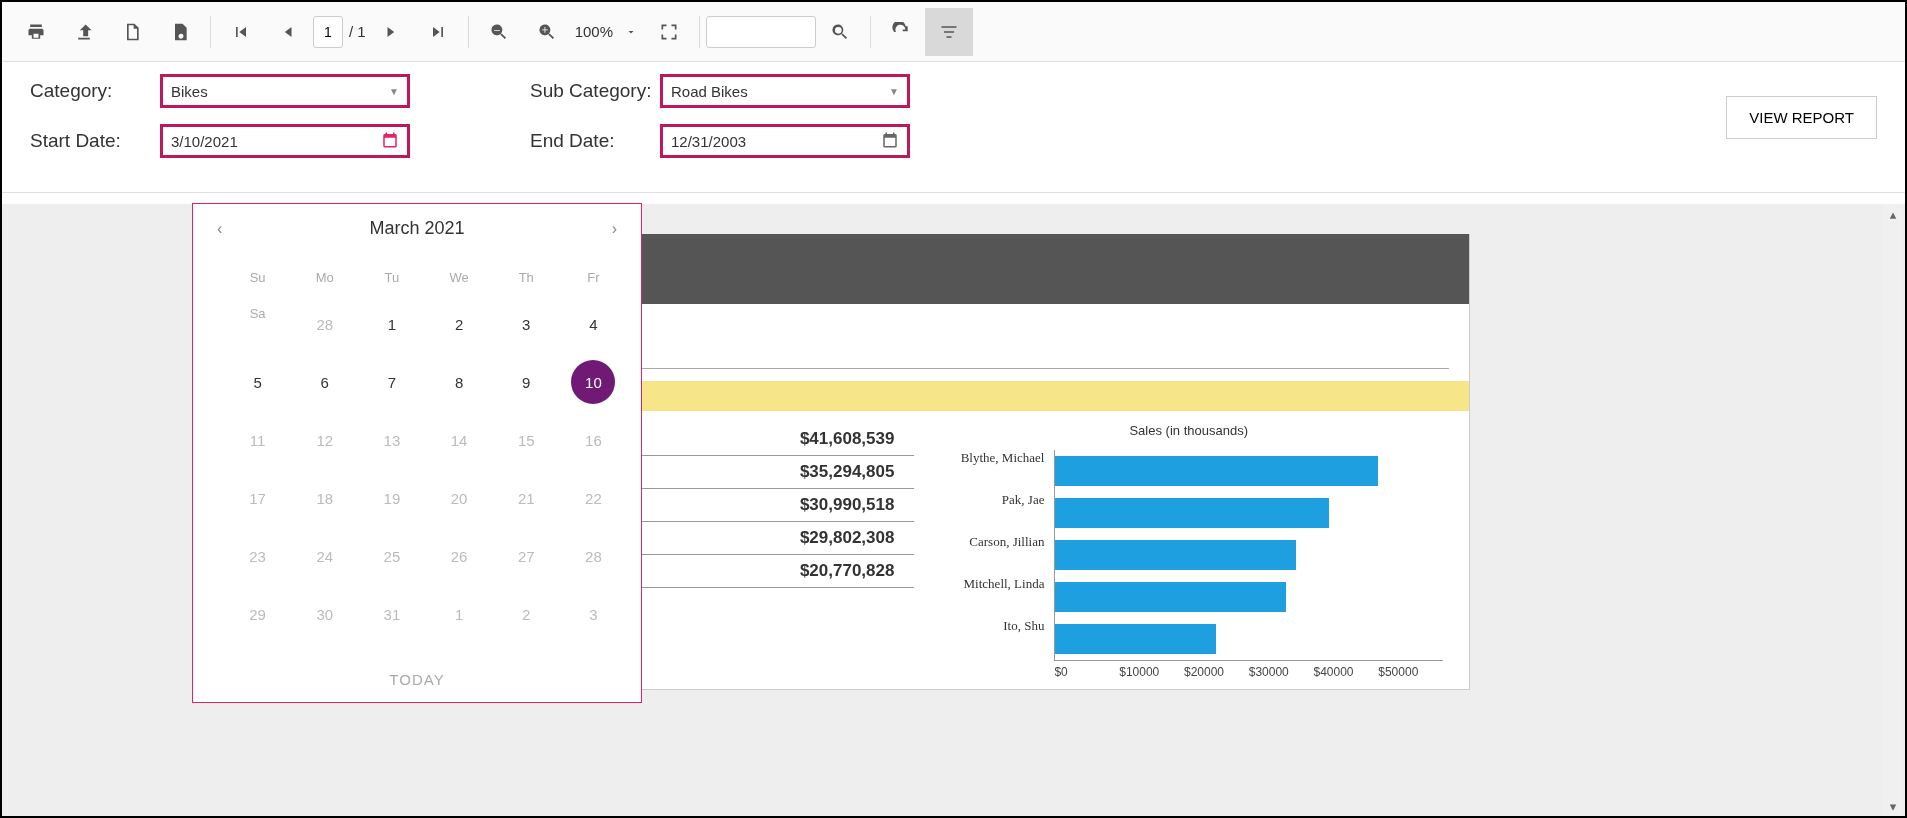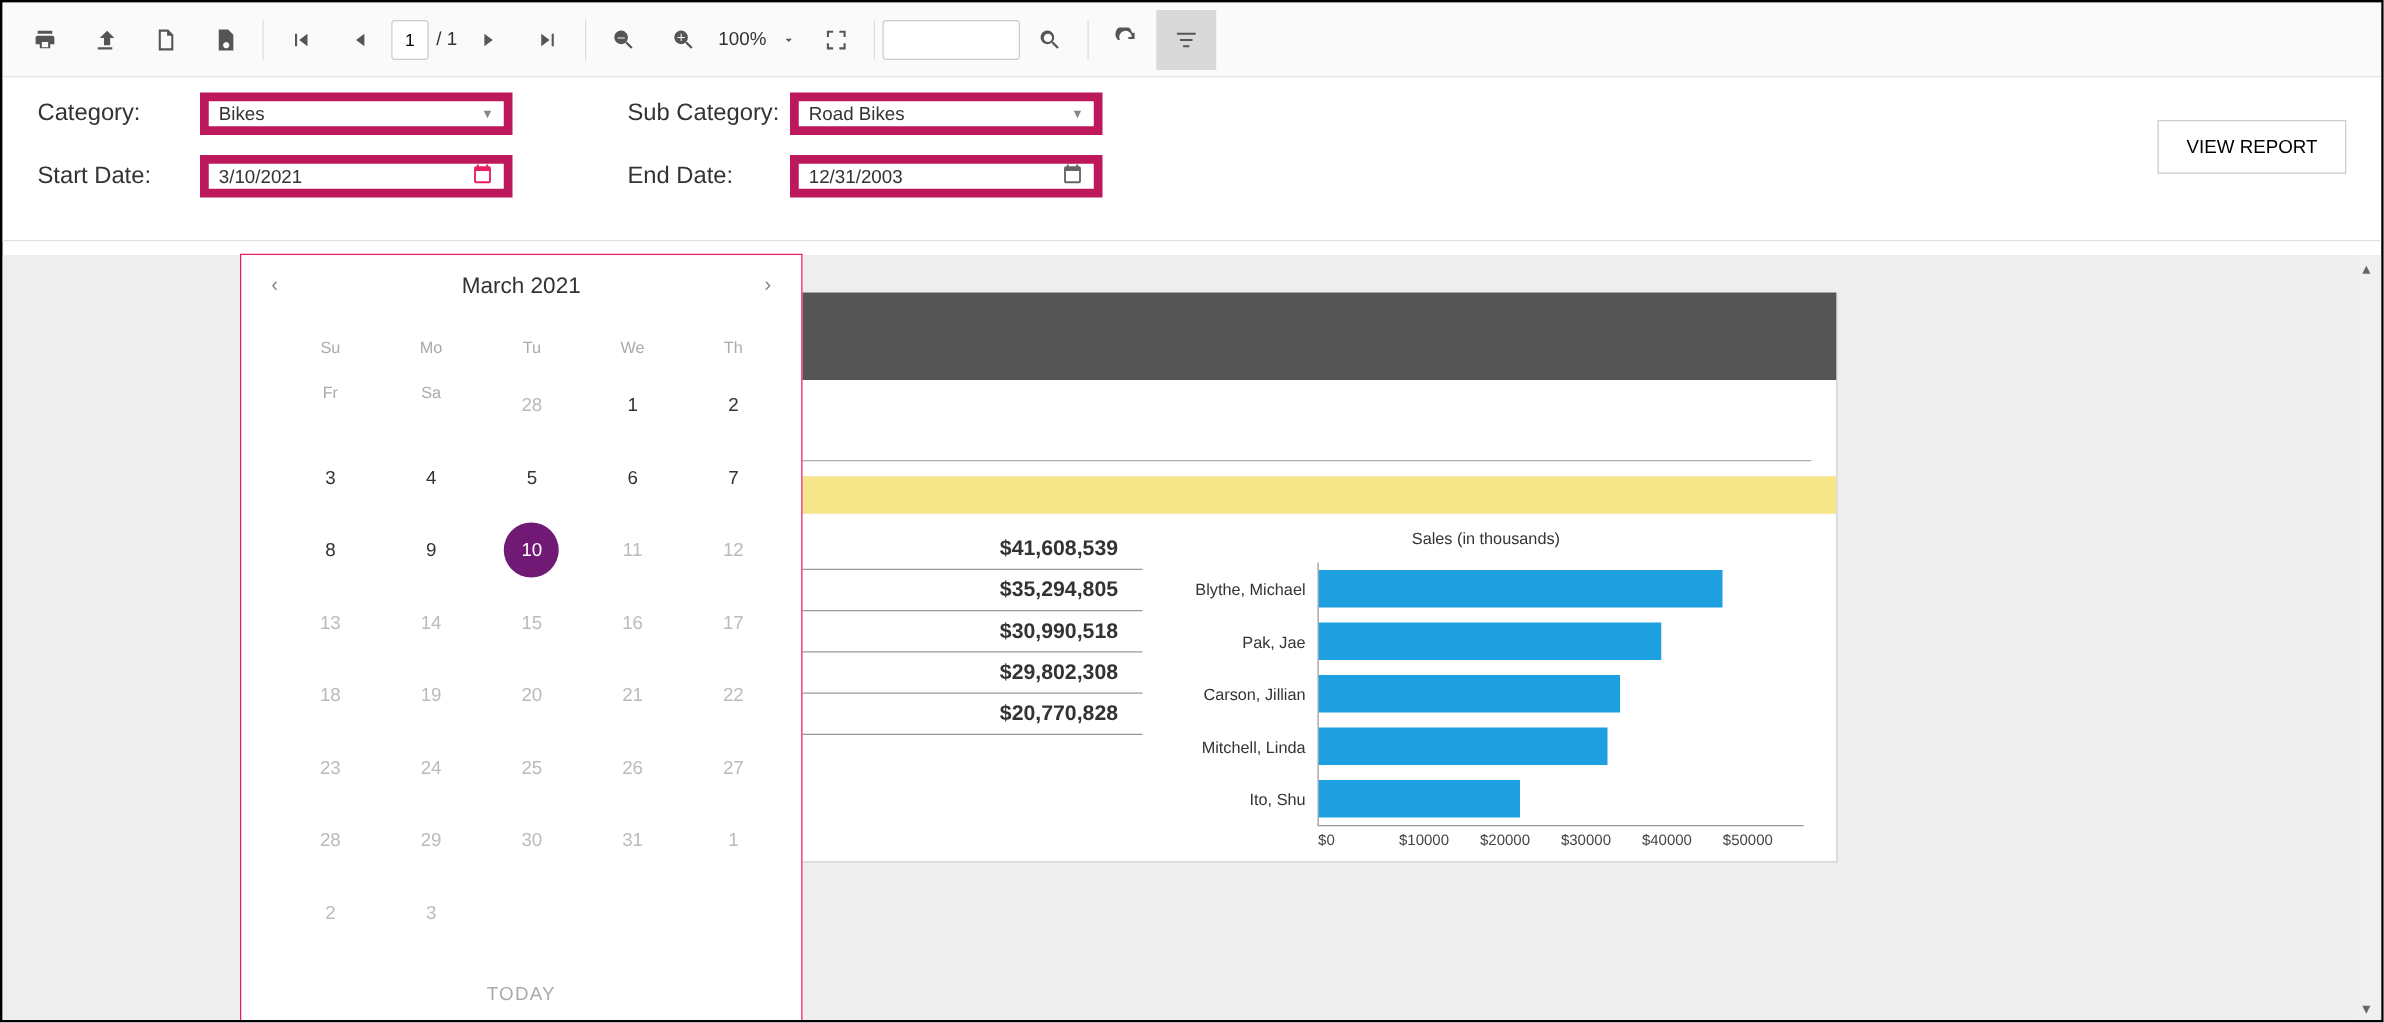--- a/index.html
+++ b/index.html
@@ -11,49 +11,49 @@
 .tb-sep { width: 1px; height: 32px; background: #ddd; margin: 0 6px; }
 .page-input { width: 30px; height: 32px; border: 1px solid #ccc; text-align: center; border-radius: 3px; font-size: 14px; }
 .page-total { margin-left: 6px; font-size: 15px; color: #333; }
 .zoom-txt { font-size: 15px; margin: 0 4px; }
 .search-box { width: 110px; height: 32px; border: 1px solid #ccc; border-radius: 3px; padding: 0 6px; }
 .tb-active { background: #d9d9d9; }
 
 .params { padding: 12px 28px 18px 28px; background: #fff; border-bottom: 1px solid #e0e0e0; position: relative; }
 .param-row { display: flex; align-items: center; margin-bottom: 16px; }
 .param-label { width: 130px; font-size: 19px; color: #333; }
-.param-field { position: relative; width: 250px; height: 34px; border: 7px solid #be185d; display: flex; align-items: center; padding: 0 8px; font-size: 15px; margin-right: 92px; gap: 12px; }
+.param-field { position: relative; width: 250px; height: 34px; border: 3px solid #be185d; display: flex; align-items: center; padding: 0 8px; font-size: 15px; margin-right: 120px; gap: 12px; }
 .param-field .caret { margin-left: auto; color: #888; font-size: 10px; }
 .cal-icon { margin-left: auto; color: #e91e63; }
 .cal-icon.gray { color: #666; }
 .view-btn { position: absolute; right: 28px; top: 34px; padding: 12px 22px; border: 1px solid #ccc; background: #fff; font-size: 15px; cursor: pointer; }
 
 .calendar { position: absolute; left: 190px; top: 201px; width: 450px; background: #fff; border: 1px solid #e91e63; z-index: 100; }
 .cal-head { display: flex; align-items: center; justify-content: space-between; padding: 14px 24px; font-size: 18px; }
 .cal-nav { color: #888; cursor: pointer; font-size: 16px; }
-.cal-grid { display: grid; grid-template-columns: repeat(5, 1fr); padding: 6px 14px 14px 31px; }
+.cal-grid { display: grid; grid-template-columns: repeat(6, 1fr); padding: 6px 14px 14px 31px; }
 .cal-cell { height: 58px; display: flex; align-items: center; justify-content: center; font-size: 15px; }
 .cal-dow { color: #aaa; font-size: 13px; height: 36px; }
 .cal-dim { color: #bbb; }
 .cal-sel { background: #701a75; color: #fff; border-radius: 50%; width: 44px; height: 44px; margin: auto; }
 .cal-today { text-align: center; padding: 14px; color: #aaa; font-size: 15px; cursor: pointer; letter-spacing: 1px; }
 
 .report-area { position: absolute; left: 0; top: 202px; right: 0; bottom: 0; background: #eee; overflow: hidden; }
 .report-page { position: absolute; left: 438px; top: 30px; width: 1030px; background: #fff; border: 1px solid #ccc; border-top: none; }
 .report-header-bar { height: 70px; background: #555; }
 .report-date { padding: 22px 0 20px 0; font-size: 19px; font-weight: 700; color: #222; text-align: left; padding-left: 90px; }
 .report-hr { border: none; border-top: 1px solid #aaa; margin: 0 20px 12px 20px; }
 .yellow-band { background: #f7e58a; height: 30px; }
 .report-body { display: flex; padding: 0; }
 .sales-table { width: 48%; padding: 12px 20px 0 0; }
 .sales-row { display: flex; border-bottom: 1px solid #999; padding: 6px 0; }
 .sales-val { margin-left: auto; font-weight: 700; font-size: 17px; padding-right: 20px; }
 .chart-panel { width: 52%; padding: 12px 26px 10px 0; }
 .chart-title { text-align: center; font-size: 13px; color: #333; margin-bottom: 12px; }
-.chart-row { display: flex; align-items: center; height: 42px; }
+.chart-row { display: flex; height: 42px; font-family: Liberation Serif, serif; }
 .chart-label { width: 120px; text-align: right; font-size: 13px; color: #333; padding-right: 10px; }
 .chart-track { flex: 1; position: relative; height: 100%; border-left: 1px solid #999; }
 .chart-bar { position: absolute; top: 6px; bottom: 6px; left: 0; background: #1e9fe0; }
 .chart-axis { display: flex; margin-left: 120px; border-top: 1px solid #999; padding-top: 4px; font-size: 12px; color: #444; }
 .chart-tick { flex: 1; text-align: left; position: relative; }
 .scroll-v { position: absolute; right: 2px; top: 0; bottom: 0; width: 20px; background: #f0f0f0; }
 .scroll-v .thumb-top { position: absolute; top: 0; width: 100%; height: 20px; display:flex; align-items:center; justify-content:center; color:#666; }
 .scroll-v .thumb-bot { position: absolute; bottom: 0; width: 100%; height: 20px; display:flex; align-items:center; justify-content:center; color:#666; }
 </style>
 </head>

